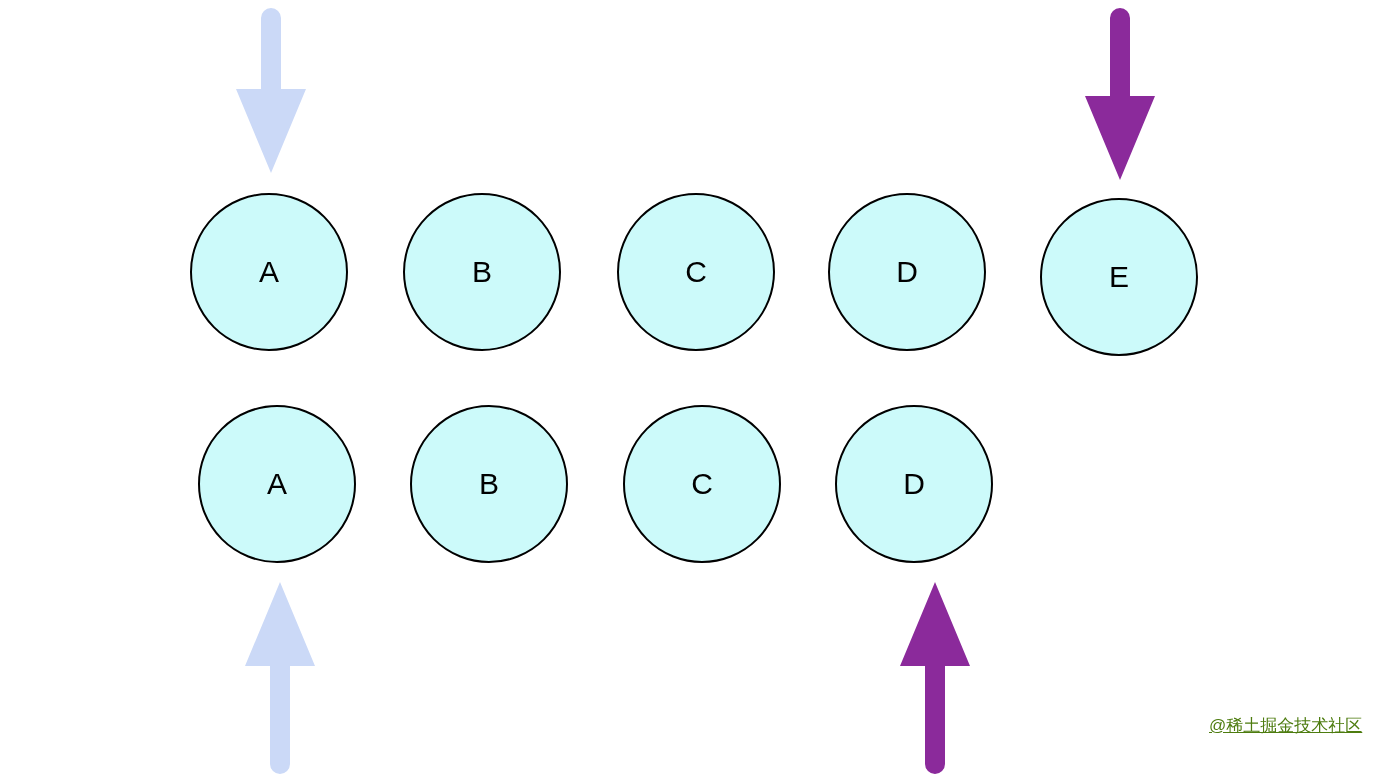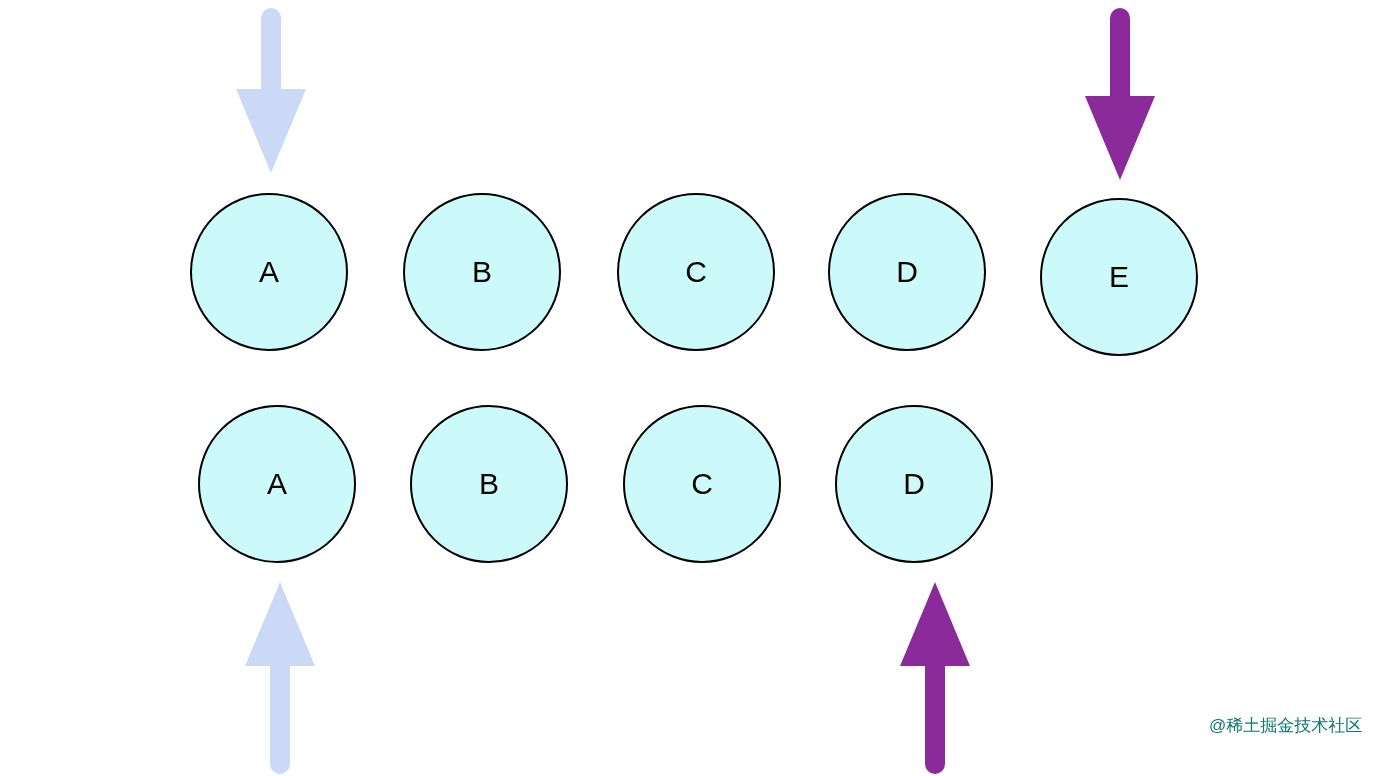--- a/index.html
+++ b/index.html
@@ -94,14 +94,14 @@
     <div class="arrow" style="left: 245px; top: 582px; width: 70px; height: 192px;">
       <svg width="70" height="192" viewBox="0 0 70 192">
         <path d="M 35 0 L 70 84 L 45 84 L 45 182 A 10 10 0 0 1 25 182 L 25 84 L 0 84 Z" fill="#cbd9f7"></path>
       </svg>
     </div>
     <div class="arrow" style="left: 900px; top: 582px; width: 70px; height: 192px;">
       <svg width="70" height="192" viewBox="0 0 70 192">
         <path d="M 35 0 L 70 84 L 45 84 L 45 182 A 10 10 0 0 1 25 182 L 25 84 L 0 84 Z" fill="#8b2a9b"></path>
       </svg>
     </div>
-    <div class="watermark" style="left: 1209px; top: 714px; color: #0f766e;">@稀土掘金技术社区</div>
+    <div class="watermark" style="left: 1209px; top: 714px; color: #4d7c0f; text-decoration: underline;">@稀土掘金技术社区</div>
   </div>
 
 </body></html>

